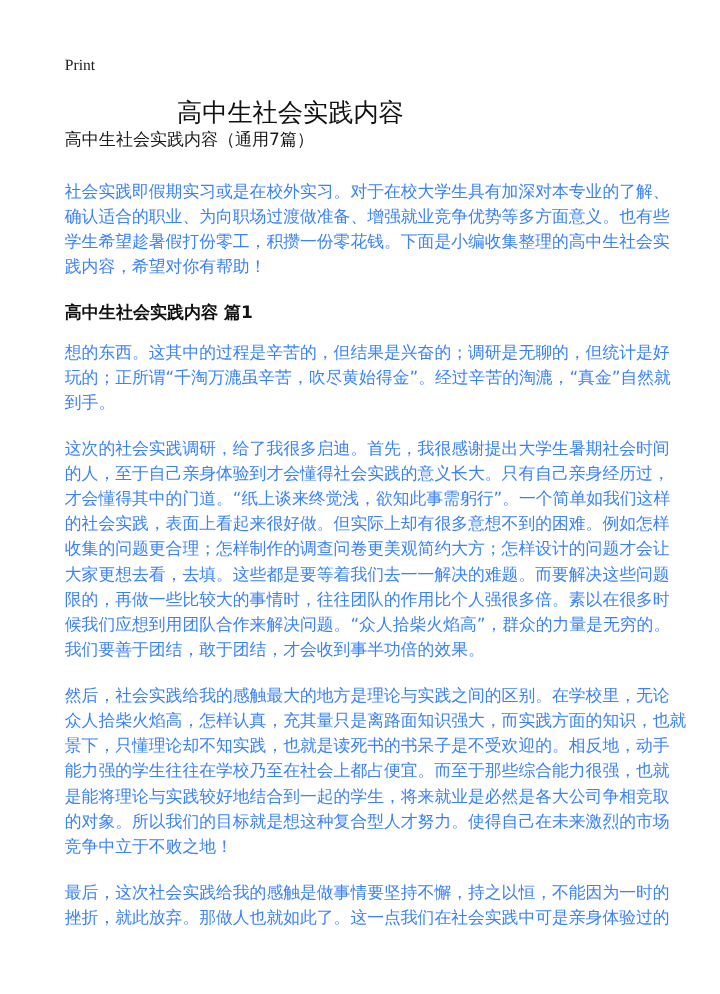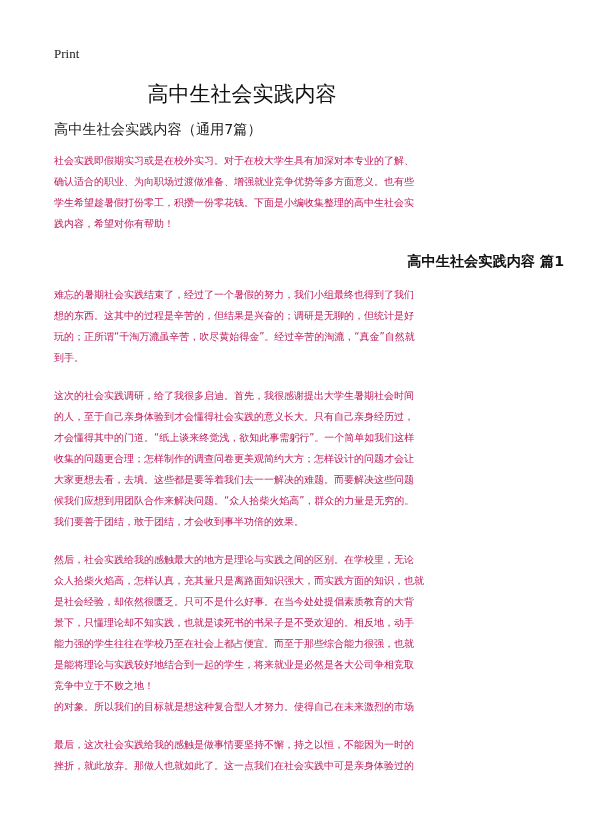--- a/index.html
+++ b/index.html
@@ -31,48 +31,47 @@
       text-align: center;
       font-size: 21px;
       letter-spacing: 0px;
       color: #111;
       margin: 0;
       font-weight: normal;
     }
     .subtitle {
       position: absolute;
       left: 54px;
-      top: 120px;
+      top: 107px;
       font-size: 14.2px;
       color: #1a1a1a;
     }
     .content {
       position: absolute;
       left: 54px;
       top: 150px;
       width: 510px;
     }
     .para {
       margin: 0 0 17px 0;
-      font-size: 10px;
+      font-size: 14px;
       line-height: 21px;
       white-space: nowrap;
-      color: #be185d;
+      color: #3b82f6;
     }
     .para .line {
       display: block;
       height: 21px;
     }
     .section-heading {
       margin: 4px 0 12px 0;
       font-size: 14.2px;
       font-weight: bold;
       line-height: 21px;
       color: #111;
-      text-align: right;
     }
   </style>
 </head>
 <body>
 
 <div class="print-label">Print</div>
 
 <h1 class="doc-title">高中生社会实践内容</h1>
 
 <div class="subtitle">高中生社会实践内容（通用7篇）</div>
@@ -82,45 +81,45 @@
   <p class="para">
     <span class="line">社会实践即假期实习或是在校外实习。对于在校大学生具有加深对本专业的了解、</span>
     <span class="line">确认适合的职业、为向职场过渡做准备、增强就业竞争优势等多方面意义。也有些</span>
     <span class="line">学生希望趁暑假打份零工，积攒一份零花钱。下面是小编收集整理的高中生社会实</span>
     <span class="line">践内容，希望对你有帮助！</span>
   </p>
 
   <h2 class="section-heading">高中生社会实践内容 篇1</h2>
 
   <p class="para">
-    <span class="line">难忘的暑期社会实践结束了，经过了一个暑假的努力，我们小组最终也得到了我们</span>
     <span class="line">想的东西。这其中的过程是辛苦的，但结果是兴奋的；调研是无聊的，但统计是好</span>
     <span class="line">玩的；正所谓“千淘万漉虽辛苦，吹尽黄始得金”。经过辛苦的淘漉，“真金”自然就</span>
     <span class="line">到手。</span>
   </p>
 
   <p class="para">
     <span class="line">这次的社会实践调研，给了我很多启迪。首先，我很感谢提出大学生暑期社会时间</span>
     <span class="line">的人，至于自己亲身体验到才会懂得社会实践的意义长大。只有自己亲身经历过，</span>
     <span class="line">才会懂得其中的门道。“纸上谈来终觉浅，欲知此事需躬行”。一个简单如我们这样</span>
+    <span class="line">的社会实践，表面上看起来很好做。但实际上却有很多意想不到的困难。例如怎样</span>
     <span class="line">收集的问题更合理；怎样制作的调查问卷更美观简约大方；怎样设计的问题才会让</span>
     <span class="line">大家更想去看，去填。这些都是要等着我们去一一解决的难题。而要解决这些问题</span>
+    <span class="line">限的，再做一些比较大的事情时，往往团队的作用比个人强很多倍。素以在很多时</span>
     <span class="line">候我们应想到用团队合作来解决问题。“众人拾柴火焰高”，群众的力量是无穷的。</span>
     <span class="line">我们要善于团结，敢于团结，才会收到事半功倍的效果。</span>
   </p>
 
   <p class="para">
     <span class="line">然后，社会实践给我的感触最大的地方是理论与实践之间的区别。在学校里，无论</span>
     <span class="line">众人拾柴火焰高，怎样认真，充其量只是离路面知识强大，而实践方面的知识，也就</span>
-    <span class="line">是社会经验，却依然很匮乏。只可不是什么好事。在当今处处提倡素质教育的大背</span>
     <span class="line">景下，只懂理论却不知实践，也就是读死书的书呆子是不受欢迎的。相反地，动手</span>
     <span class="line">能力强的学生往往在学校乃至在社会上都占便宜。而至于那些综合能力很强，也就</span>
     <span class="line">是能将理论与实践较好地结合到一起的学生，将来就业是必然是各大公司争相竞取</span>
+    <span class="line">的对象。所以我们的目标就是想这种复合型人才努力。使得自己在未来激烈的市场</span>
     <span class="line">竞争中立于不败之地！</span>
-    <span class="line">的对象。所以我们的目标就是想这种复合型人才努力。使得自己在未来激烈的市场</span>
   </p>
 
   <p class="para">
     <span class="line">最后，这次社会实践给我的感触是做事情要坚持不懈，持之以恒，不能因为一时的</span>
     <span class="line">挫折，就此放弃。那做人也就如此了。这一点我们在社会实践中可是亲身体验过的</span>
 
   </p>
 
 </div>
 

